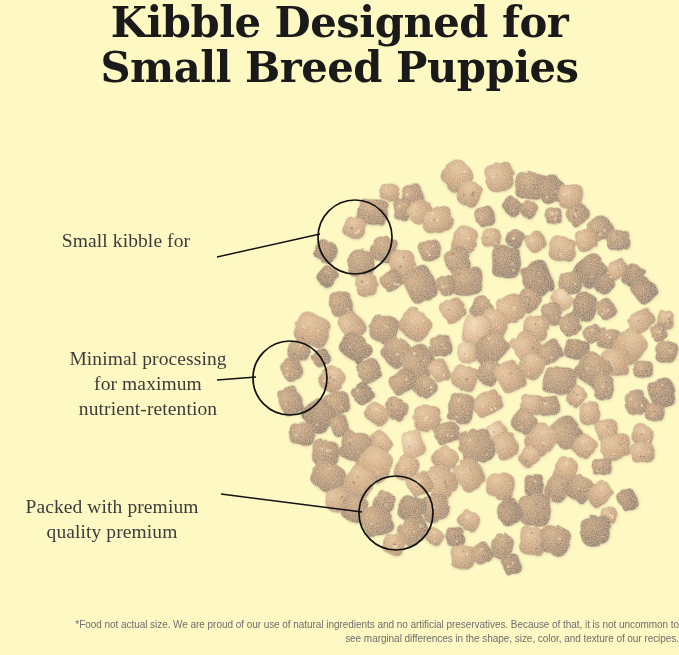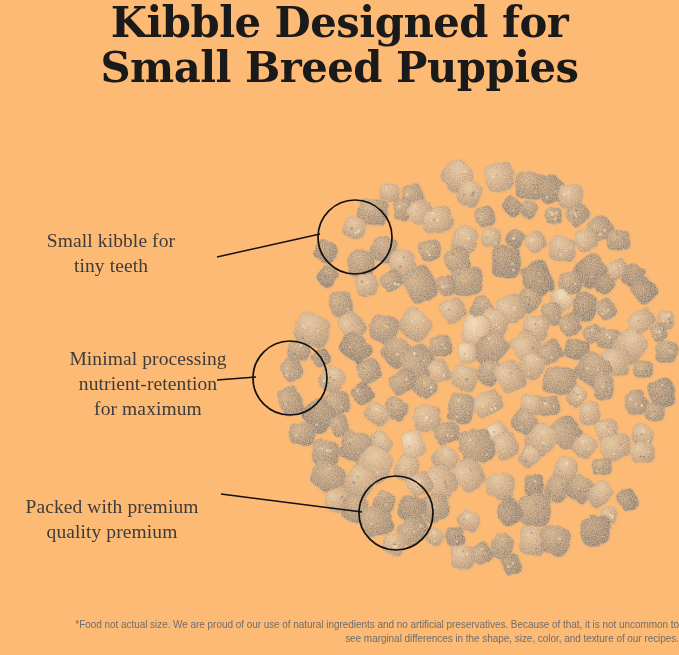--- a/index.html
+++ b/index.html
@@ -2,21 +2,21 @@
 <html><head>
 <meta charset="utf-8">
 <title>Kibble Designed for Small Breed Puppies</title>
 <style>
   html,body{margin:0;padding:0;background:#ffffff;}
   body{
     width:679px;height:655px;position:relative;overflow:hidden;
     font-family:"Liberation Serif",serif;
     -webkit-font-smoothing:antialiased;
   }
-  #stage{position:absolute;inset:0;width:679px;height:655px;background:#fdba74;}
+  #stage{position:absolute;inset:0;width:679px;height:655px;background:#fef9c3;}
 
   
   .title-block{
     position:absolute;left:0;top:0;width:679px;text-align:center;
   }
   .title-line{
     font-family:"DejaVu Serif","Liberation Serif",serif;
     font-weight:700;
     color:#1a1a1a;
     letter-spacing:-0.5px;
@@ -43,21 +43,21 @@
     text-align:center;
     color:#3c3c3c;
     font-family:"Liberation Serif",serif;
     font-weight:400;
     font-size:19.5px;
     line-height:25px;
     letter-spacing:0.1px;
   }
   .callout-label .ln{display:block;white-space:nowrap;}
 
-  #callout-1-label{left:5px;top:228px;width:212px;}
+  #callout-1-label{left:20px;top:228px;width:212px;}
   #callout-2-label{left:0px;top:346px;width:218px;margin-left:39px;}
   #callout-3-label{left:0px;top:462px;width:224px;margin-top:32px;}
 
   
   #footnote{
     position:absolute;left:0;top:618px;width:679px;
     text-align:right;
     color:#6e6e6e;
     font-family:Liberation Sans, sans-serif;
     font-size:10px;
@@ -887,27 +887,26 @@
         <circle cx="355" cy="237" r="37" fill="none" stroke="#111111" stroke-width="1.7"></circle>
         <line x1="217" y1="380" x2="256" y2="377" stroke="#111111" stroke-width="1.5"></line>
         <circle cx="290" cy="378" r="37" fill="none" stroke="#111111" stroke-width="1.7"></circle>
         <line x1="221" y1="494" x2="362" y2="512" stroke="#111111" stroke-width="1.5"></line>
         <circle cx="396" cy="513" r="37" fill="none" stroke="#111111" stroke-width="1.7"></circle>
       </g>
   </svg>
 
   <div class="callout-label" id="callout-1-label">
     <span class="ln">Small kibble for</span>
-    <span class="ln">tiny teeth</span>
   </div>
 
   <div class="callout-label" id="callout-2-label">
     <span class="ln">Minimal processing</span>
+    <span class="ln">for maximum</span>
     <span class="ln">nutrient-retention</span>
-    <span class="ln">for maximum</span>
   </div>
 
   <div class="callout-label" id="callout-3-label">
     <span class="ln">Packed with premium</span>
     <span class="ln">quality premium</span>
   </div>
 
   <div id="footnote">
     <span class="fn-line">*Food not actual size. We are proud of our use of natural ingredients and no artificial preservatives. Because of that, it is not uncommon to</span>
     <span class="fn-line">see marginal differences in the shape, size, color, and texture of our recipes.</span>

